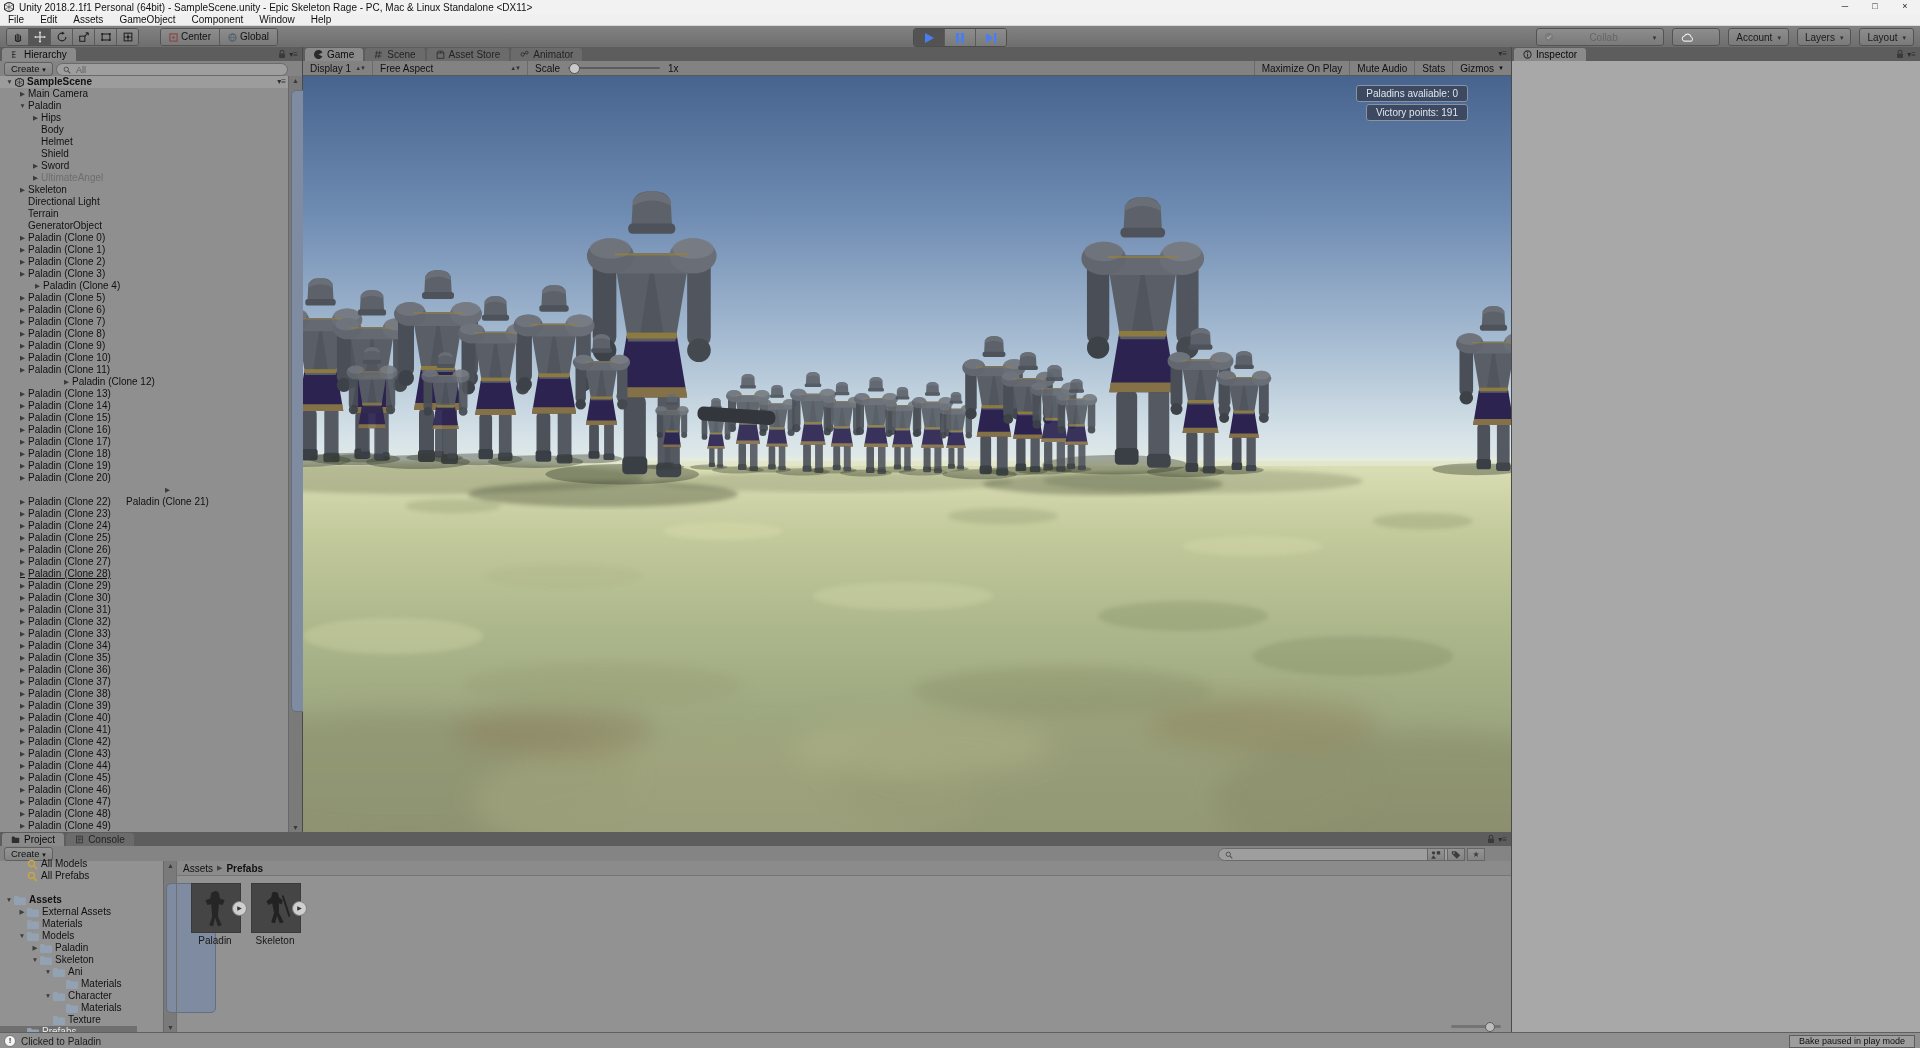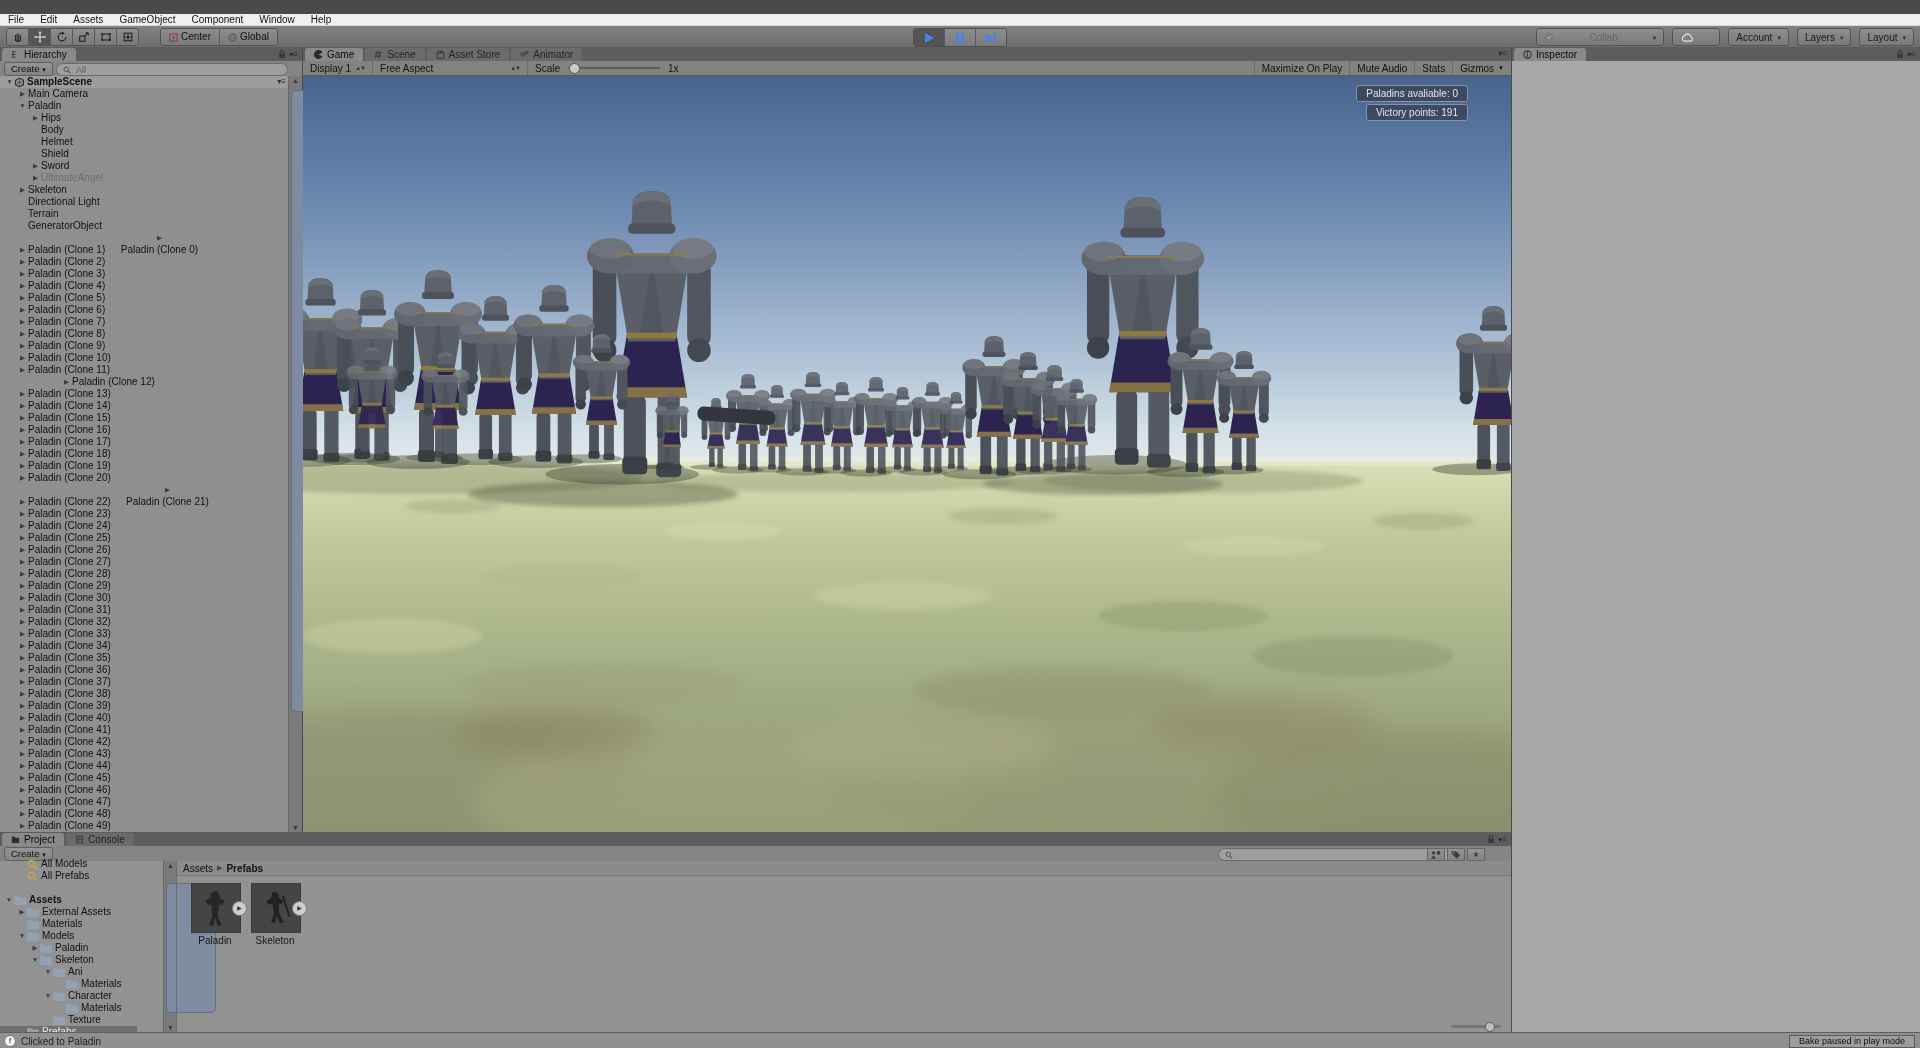--- a/index.html
+++ b/index.html
@@ -116,20 +116,34 @@
   .statusbar .sicon{width:10px;height:10px;border-radius:50%;background:#f4f4f4;border:1px solid #777;
                     font-size:8px;font-weight:bold;line-height:10px;text-align:center;color:#333;margin:0 5px 0 4px;}
   .bakebox{position:absolute;right:5px;top:2px;height:11px;line-height:11px;padding:0 9px;font-size:9px;
            background:#9d9d9d;border:1px solid #5c5c5c;color:#101010;}
 </style>
 </head>
 <body>
 
 <div class="screen">
 
+  <div class="titlebar">
+    <span class="logo">
+      <svg width="10" height="10" viewBox="0 0 10 10">
+          <path d="M5 0 L9.5 2.6 L9.5 7.4 L5 10 L0.5 7.4 L0.5 2.6 Z" fill="none" stroke="#333" stroke-width="1.1"></path>
+          <path d="M5 0 V10 M0.5 2.6 L9.5 7.4 M9.5 2.6 L0.5 7.4" stroke="#333" stroke-width="0.6"></path>
+        </svg>
+    </span>
+    <span>Unity 2018.2.1f1 Personal (64bit) - SampleScene.unity - Epic Skeleton Rage - PC, Mac &amp; Linux Standalone &lt;DX11&gt;</span>
+    <div class="win-btns">
+      <div class="win-btn">─</div>
+      <div class="win-btn">□</div>
+      <div class="win-btn">×</div>
+    </div>
+  </div>
 
   <div class="menubar" id="menubar">
       <span class="mi">File</span>
       <span class="mi">Edit</span>
       <span class="mi">Assets</span>
       <span class="mi">GameObject</span>
       <span class="mi">Component</span>
       <span class="mi">Window</span>
       <span class="mi">Help</span>
     </div>
@@ -320,37 +334,37 @@
           <span class="lbl">Directional Light</span>
         </div>
         <div class="h-row" style="padding-left: 17px;">
           <span class="arrow"></span>
           <span class="lbl">Terrain</span>
         </div>
         <div class="h-row" style="padding-left: 17px;">
           <span class="arrow"></span>
           <span class="lbl">GeneratorObject</span>
         </div>
-        <div class="h-row" style="padding-left: 17px; flex-direction: column;">
+        <div class="h-row" style="padding-left: 17px;">
           <span class="arrow">▶</span>
           <span class="lbl">Paladin (Clone 0)</span>
         </div>
         <div class="h-row" style="padding-left: 17px;">
           <span class="arrow">▶</span>
           <span class="lbl">Paladin (Clone 1)</span>
         </div>
         <div class="h-row" style="padding-left: 17px;">
           <span class="arrow">▶</span>
           <span class="lbl">Paladin (Clone 2)</span>
         </div>
         <div class="h-row" style="padding-left: 17px;">
           <span class="arrow">▶</span>
           <span class="lbl">Paladin (Clone 3)</span>
         </div>
-        <div class="h-row" style="padding-left: 17px;">
+        <div class="h-row" style="padding-left: 5px; margin-left: 27px;">
           <span class="arrow">▶</span>
           <span class="lbl">Paladin (Clone 4)</span>
         </div>
         <div class="h-row" style="padding-left: 17px;">
           <span class="arrow">▶</span>
           <span class="lbl">Paladin (Clone 5)</span>
         </div>
         <div class="h-row" style="padding-left: 17px;">
           <span class="arrow">▶</span>
           <span class="lbl">Paladin (Clone 6)</span>
@@ -432,21 +446,21 @@
           <span class="lbl">Paladin (Clone 25)</span>
         </div>
         <div class="h-row" style="padding-left: 17px;">
           <span class="arrow">▶</span>
           <span class="lbl">Paladin (Clone 26)</span>
         </div>
         <div class="h-row" style="padding-left: 17px;">
           <span class="arrow">▶</span>
           <span class="lbl">Paladin (Clone 27)</span>
         </div>
-        <div class="h-row" style="padding-left: 17px;">
+        <div class="h-row" style="padding-left: 17px; text-decoration: underline;">
           <span class="arrow">▶</span>
           <span class="lbl">Paladin (Clone 28)</span>
         </div>
         <div class="h-row" style="padding-left: 17px;">
           <span class="arrow">▶</span>
           <span class="lbl">Paladin (Clone 29)</span>
         </div>
         <div class="h-row" style="padding-left: 17px;">
           <span class="arrow">▶</span>
           <span class="lbl">Paladin (Clone 30)</span>

